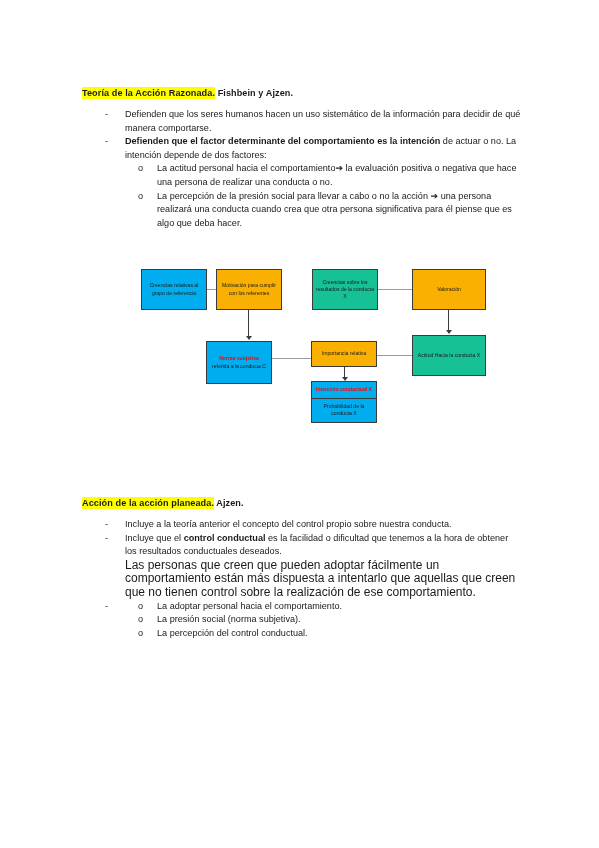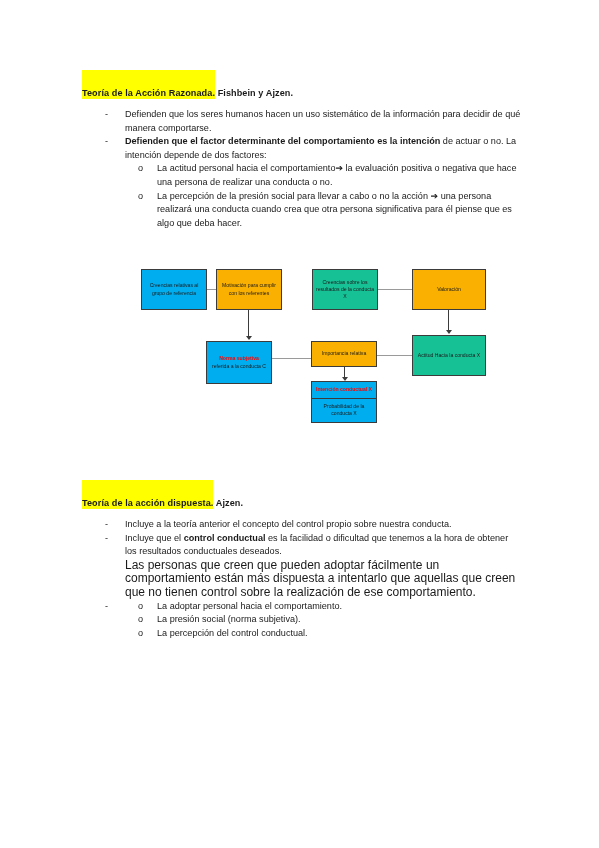--- a/index.html
+++ b/index.html
@@ -35,21 +35,21 @@
   .heading {
     font-size: 9.1px;
     font-weight: bold;
     line-height: 14px;
     margin: 0 0 8px 0;
     white-space: nowrap;
     letter-spacing: 0.01em;
   }
   .hl {
     background: #ffff00;
-    padding: 18px 0 1px 0;
+    padding: 1px 0 1px 0;
   }
   .heading .after { background: transparent; }
 
   ul.lvl1 {
     list-style: none;
     margin: 0;
     padding: 0;
   }
   ul.lvl1 > li {
     position: relative;
@@ -179,21 +179,21 @@
             <span>La percepción de la presión social para llevar a cabo o no la acción ➔ una persona realizará una conducta cuando crea que otra persona significativa para él piense que es algo que deba hacer.</span>
           </li>
         </ul>
       </li>
 
     </ul>
   </div>
 
   <div class="section" id="section-2">
 
-    <p class="heading"><span class="hl">Teoría de la acción dispuesta.</span><span class="after"> Ajzen.</span></p>
+    <p class="heading"><span class="hl">Acción de la acción planeada.</span><span class="after"> Ajzen.</span></p>
 
     <ul class="lvl1">
 
       <li>
         <span class="dash">-</span>
         <span>Incluye a la teoría anterior el concepto del control propio sobre nuestra conducta.</span>
       </li>
 
       <li>
         <span class="dash">-</span>

